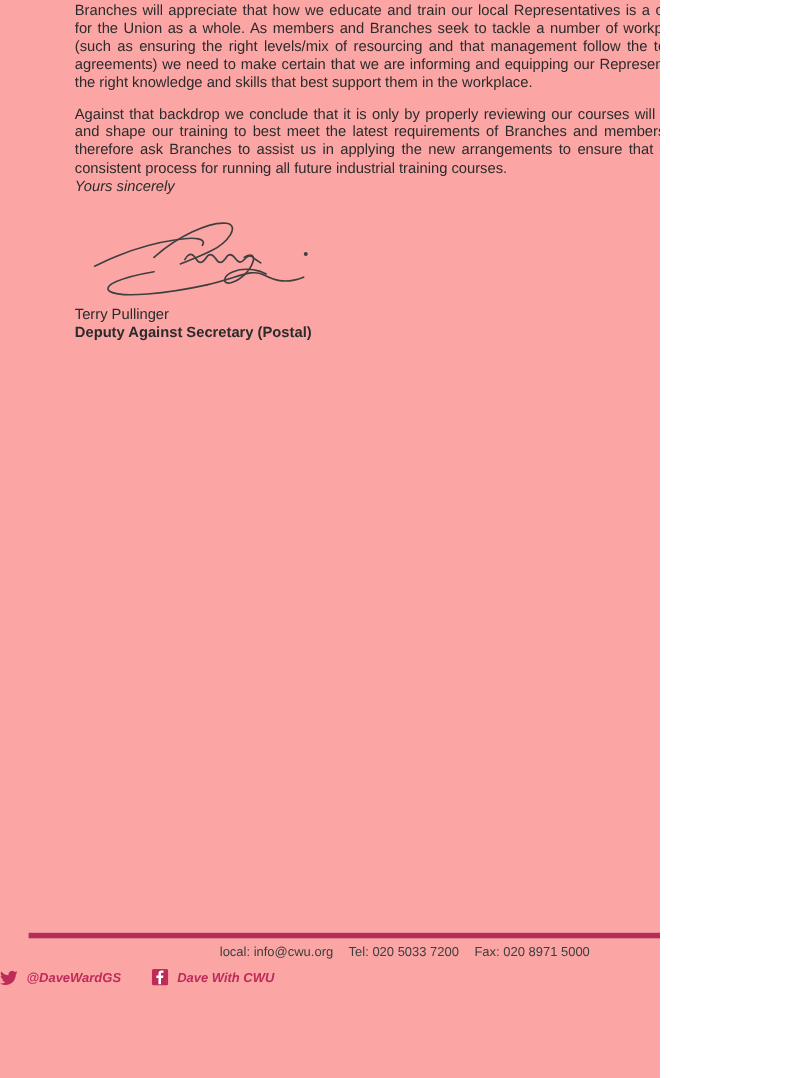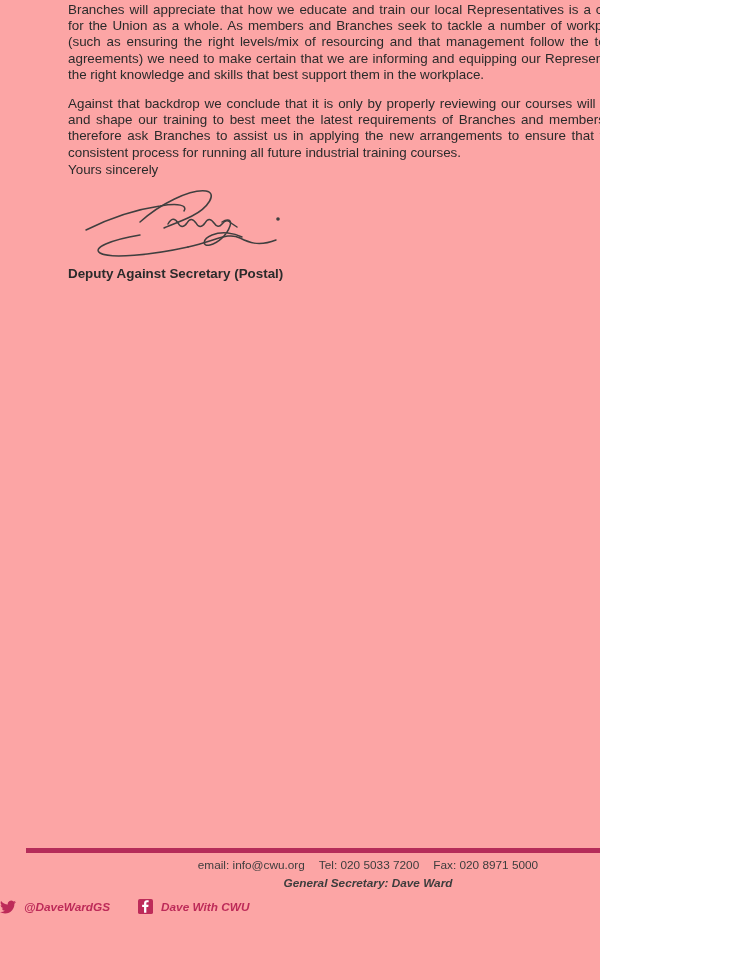--- a/index.html
+++ b/index.html
@@ -13,21 +13,21 @@
   }
   .content{
     position:absolute;
     left:68px;top:2px;width:602px;
     font-size:13.4px;line-height:16.2px;
   }
   .content p{margin:0 0 16px 0;}
   .content p.justify{text-align:justify;}
   .content p.p1{margin-bottom:13px;}
   .content p.p2{margin-bottom:1px;}
-  .content p.closing{margin-bottom:4px;}
+  .content p.closing{margin-bottom:16px;font-style:italic;}
   .signature-wrap{
     margin:2px 0 6px 12px;
     width:204px;height:78px;
   }
   .signature-wrap svg{display:block;}
   .signer-name{font-size:13.4px;line-height:16.2px;}
   .signer-title{font-size:13.4px;line-height:16.2px;font-weight:bold;}
 
   .footer{
     position:absolute;left:0;top:848px;width:736px;
@@ -67,29 +67,29 @@
           <path d="M60,40 C80,22 110,7 126,9 C138,11 128,26 112,34 C100,40 88,44 84,46"></path>
           <path d="M88,42 q5,-9 10,-1 q4,7 9,0 q4,-7 9,0 q4,7 9,0 q4,-7 9,0 q4,6 8,1 q5,-6 9,-1 l6,4"></path>
           <path d="M142,40 c6,-4 10,-2 8,4 c-3,9 -12,17 -20,19 c-8,2 -8,-6 2,-10 c10,-4 22,-2 30,2"></path>
           <path d="M60,53 C30,58 12,66 20,71 C30,77 72,73 108,65"></path>
           <path d="M108,65 C138,58 148,50 160,56 C168,60 178,65 196,58"></path>
         </g>
         <circle cx="198" cy="37" r="1.8" fill="#3f3f3f"></circle>
       </svg>
     </div>
 
+    <div class="signer-name">Terry Pullinger</div>
     <div class="signer-title">Deputy Against Secretary (Postal)</div>
   </div>
 
   <div class="footer">
     <div class="footer-rule"></div>
     <div class="footer-contact">
-      <span>email: info@cwu.org</span><span>Tel: 020 5033 7200</span><span>Fax: 020 8971 5000</span>
+      <span>local: info@cwu.org</span><span>Tel: 020 5033 7200</span><span>Fax: 020 8971 5000</span>
     </div>
-    <div class="footer-gs">General Secretary: Dave Ward</div>
     <div class="footer-social">
       <span class="icon">
         <svg width="16" height="14" viewBox="0 0 24 20" xmlns="http://www.w3.org/2000/svg">
           <path fill="#bd2b59" d="M23.953 2.57a10 10 0 0 1-2.825.775A4.958 4.958 0 0 0 23.291.622a9.86 9.86 0 0 1-3.127 1.184A4.92 4.92 0 0 0 11.78 6.29 13.94 13.94 0 0 1 1.64 1.162a4.82 4.82 0 0 0-.666 2.475c0 1.71.87 3.213 2.188 4.096a4.9 4.9 0 0 1-2.228-.616v.06a4.923 4.923 0 0 0 3.946 4.827 4.996 4.996 0 0 1-2.212.085 4.936 4.936 0 0 0 4.604 3.417A9.868 9.868 0 0 1 0 17.611a13.995 13.995 0 0 0 7.557 2.209c9.053 0 13.998-7.496 13.998-13.985 0-.21 0-.42-.015-.63A9.935 9.935 0 0 0 24 2.59z"></path>
         </svg>
       </span>
       <span>@DaveWardGS</span>
       <span class="gap"></span>
       <span class="icon">
         <svg width="15" height="15" viewBox="0 0 24 24" xmlns="http://www.w3.org/2000/svg">

